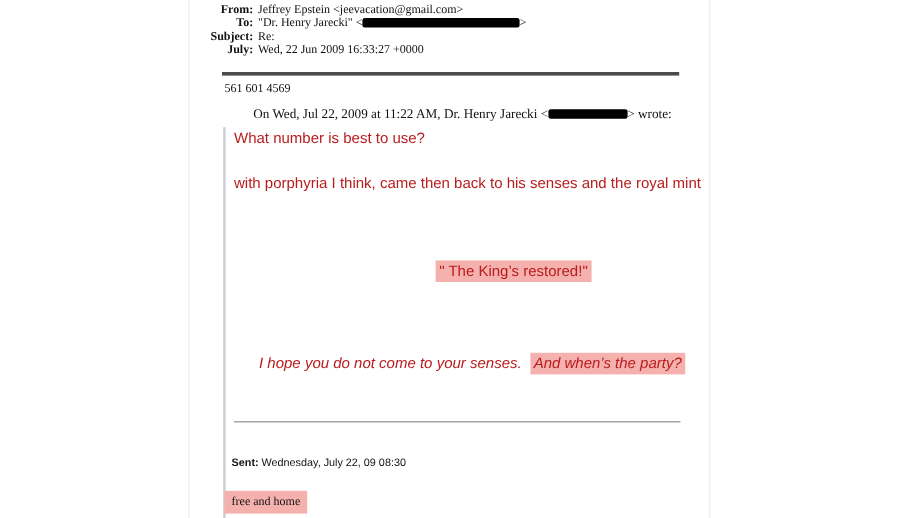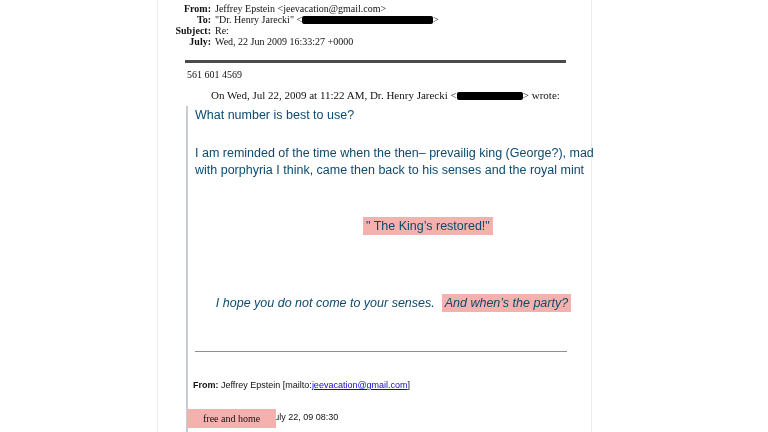--- a/index.html
+++ b/index.html
@@ -17,37 +17,37 @@
   .redaction { display:inline-block; background:#000; border-radius:2px; vertical-align:-1px; }
   .redaction.hdr-bar { width:131px; height:8px; }
   .redaction.intro-bar { width:66px; height:8px; }
 
   .rule-thick { position:absolute; left:27px; top:60px; width:381px; height:3px; background:#4b4b4b; }
   .phone { position:absolute; left:29px; top:69px; font-size:10px; color:#111; }
   .intro { position:absolute; left:29px; top:89px; font-size:11px; color:#111; white-space:nowrap;margin-left:24px; }
 
   
   .quote-bar { position:absolute; left:28px; top:106px; width:2px; height:326px; background:#c9ccd4; }
-  .q { position:absolute; font-family:"Liberation Sans", sans-serif; color:#0c4a6e; font-size:12.5px; }
+  .q { position:absolute; font-family:"Liberation Sans", sans-serif; color:#b91c1c; font-size:12.5px; }
   .q-question { left:37px; top:108px; }
   .q-para { left:37px; top:145px; line-height:16.5px; white-space:nowrap; }
   .q-king { left:205px; top:219px; }
   .q-hope { left:37px; top:282px; white-space:pre;font-style:italic; }
   .hl { background:#f4b1ae; padding:2px 3px; }
 
   .rule-thin { position:absolute; left:37px; top:351px; width:372px; height:1px; background:#8f8f8f; }
 
   
   .orig { position:absolute; left:35px; top:359px; font-family:"Liberation Sans", sans-serif;
           font-size:9px; line-height:10.5px; color:#111; white-space:pre; }
   .orig b { font-weight:bold; }
   .mlink { color:#0b0bcc; text-decoration:underline; cursor:pointer; }
 
   .free-home { position:absolute; left:29px; top:408px; }
-  .hl2 { background:#f4b1ae; padding:4px 16px; font-size:10px; color:#111; }
+  .hl2 { background:#f4b1ae; padding:4px 6px; font-size:10px; color:#111; }
 </style>
 </head>
 <body>
 
 <div class="stage">
   <div class="page">
 
     <div class="hrow" style="top:3px">
       <span class="hlabel">From:</span><span class="hval">Jeffrey Epstein &lt;jeevacation@gmail.com&gt;</span>
     </div>
@@ -67,36 +67,34 @@
 
     <div class="intro">
       <span>On Wed, Jul 22, 2009 at 11:22 AM, Dr. Henry Jarecki &lt;</span><span class="redaction intro-bar"></span><span>&gt; wrote:</span>
     </div>
 
     <div class="quote-bar"></div>
 
     <div class="q q-question">What number is best to use?</div>
 
     <div class="q q-para">
-      <div>I am reminded of the time when the then– prevailig king (George?), mad</div>
       <div>with porphyria I think, came then back to his senses and the royal mint</div>
     </div>
 
     <div class="q q-king">
       <span class="hl">" The King’s restored!"</span>
     </div>
 
     <div class="q q-hope">
       <span>I hope you do not come to your senses.  </span><span class="hl">And when’s the party?</span>
     </div>
 
     <div class="rule-thin"></div>
 
     <div class="orig">
-      <div><b>From:</b><span> Jeffrey Epstein [mailto:</span><a class="mlink">jeevacation@gmail.com</a><span>]</span></div>
       <div><b>Sent:</b><span> Wednesday, July 22, 09 08:30</span></div>
       
     </div>
 
     <div class="free-home">
       <span class="hl2">free and home</span>
     </div>
 
   </div>
 </div>

